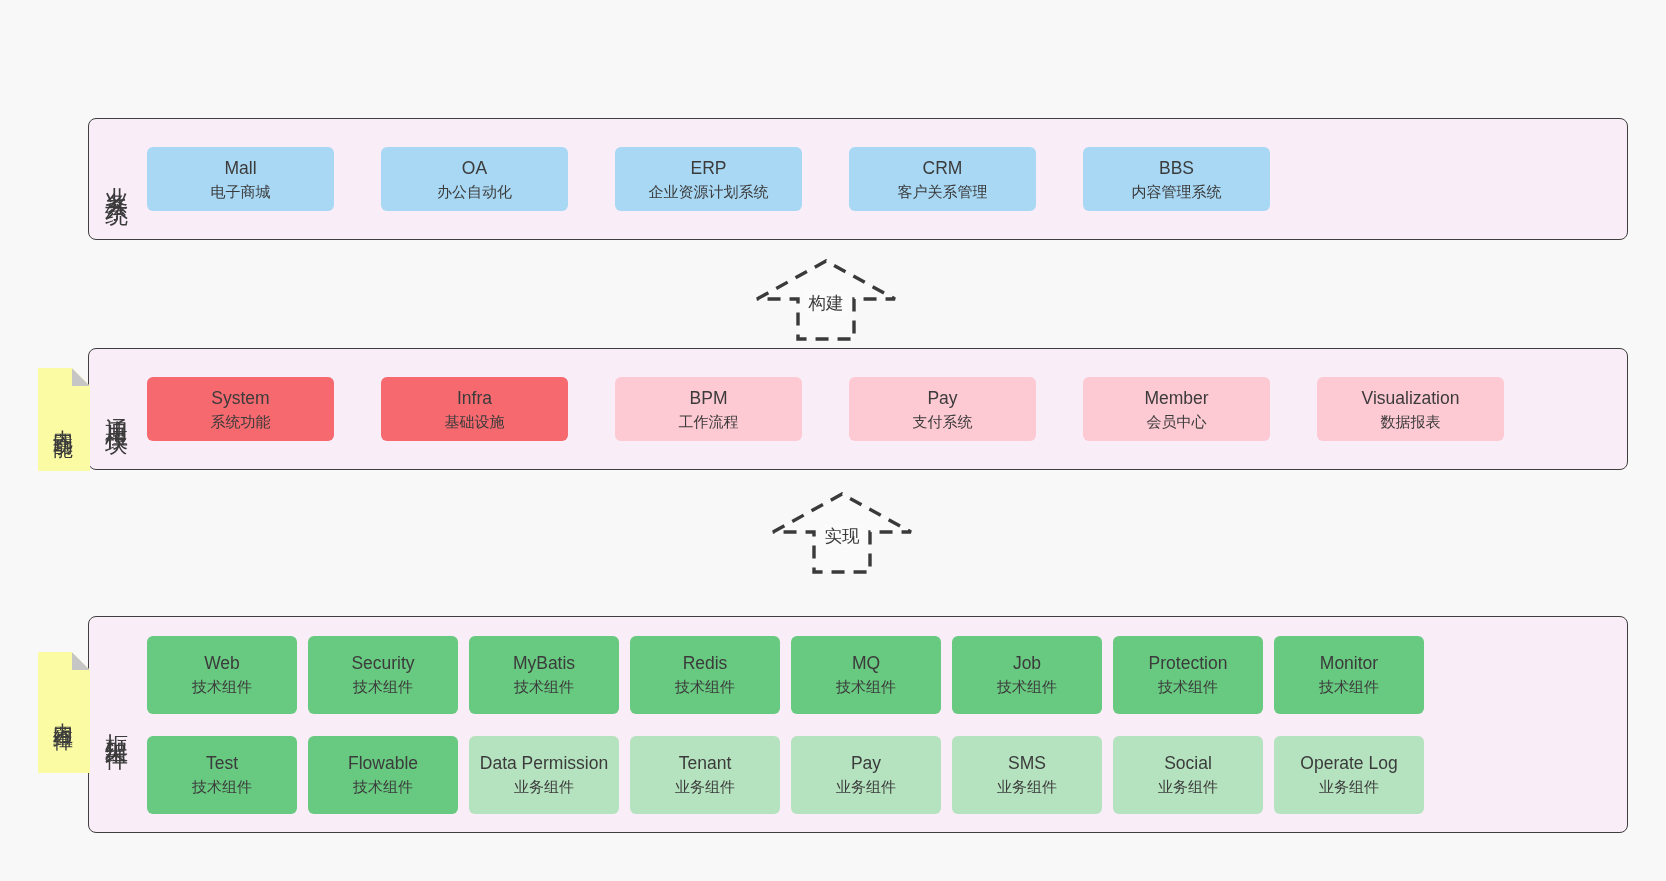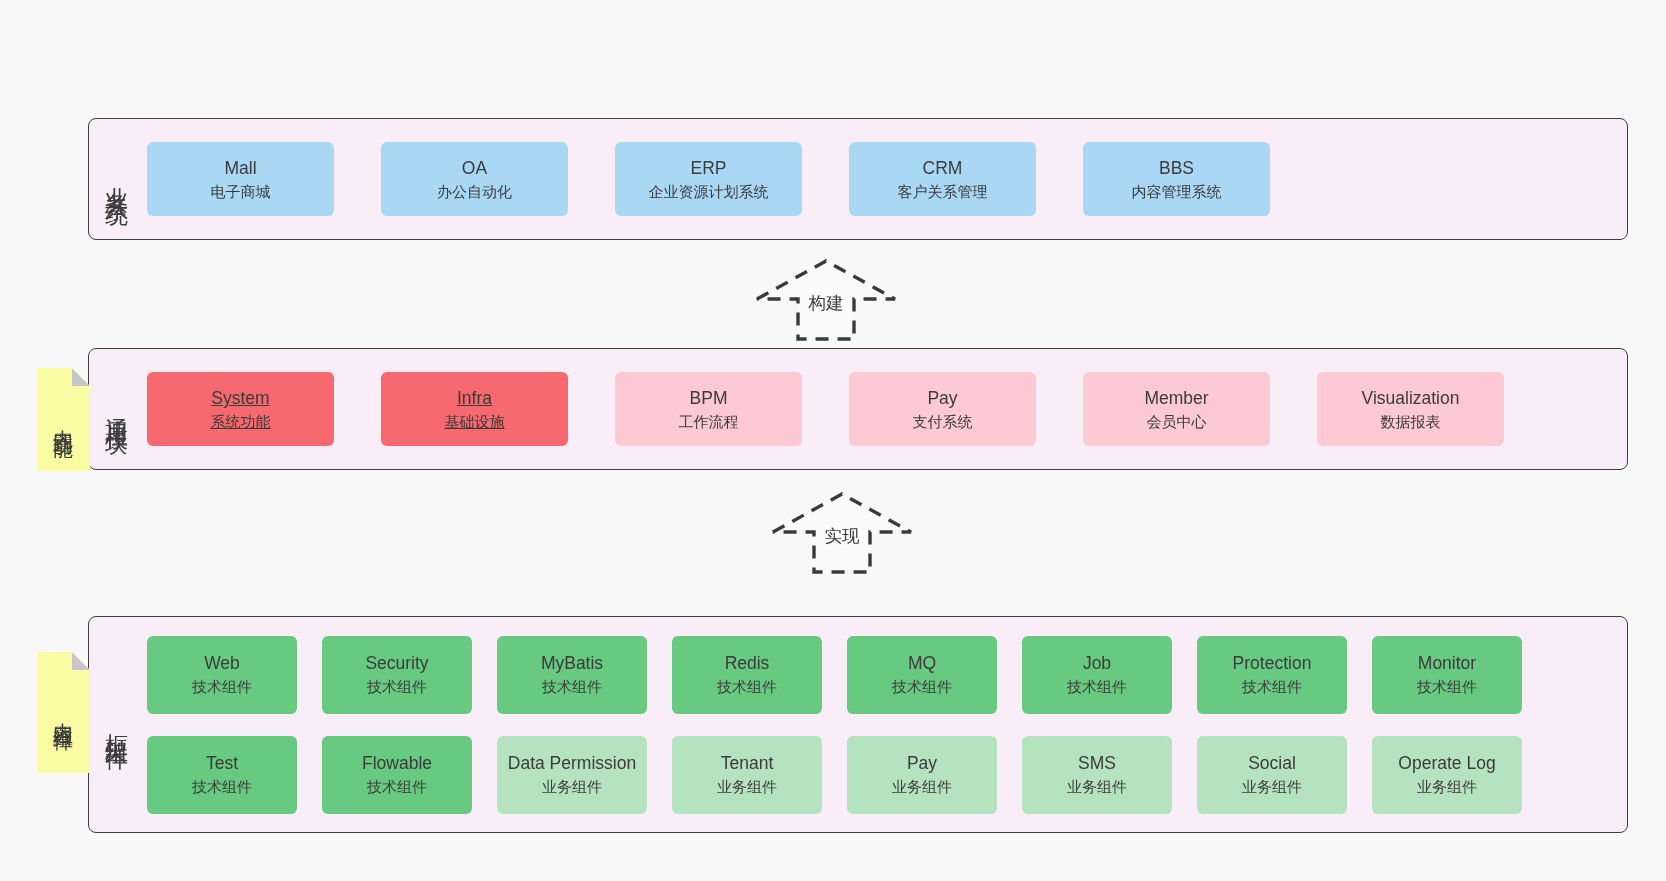--- a/index.html
+++ b/index.html
@@ -34,39 +34,39 @@
     font-size:23px;
     letter-spacing:5px;
     color: var(--text, #3b3b3b);
     width:30px;
     text-align:center;
     flex:0 0 auto;
   }
 
   .boxes { display:flex; gap:47px; margin-left:14px; flex:0 0 auto; }
   .boxes-col { display:flex; flex-direction:column; gap:22px; margin-left:14px; }
-  .boxes-col .boxes { margin-left:0; gap:25px; }
+  .boxes-col .boxes { margin-left:0; gap:11px; }
 
   .box {
     display:flex; flex-direction:column;
     align-items:center; justify-content:center;
     text-align:center;
     border-radius:6px;
     line-height:1.42;
     font-size:17px;
     padding:4px 6px;
   }
-  .panel-top .box, .panel-mid .box { width:187px; height:74px; }
+  .panel-top .box, .panel-mid .box { width:187px; height:64px; }
   .panel-bottom .box { width:150px; height:78px; }
 
   .box-title { font-size:17.5px; }
   .box-sub   { font-size:15px; }
 
   .v-blue        { background: var(--blue, #a9d8f4); }
-  .v-red         { background: var(--red, #f5696f); text-decoration: underline; }
+  .v-red         { background: var(--red, #f5696f); }
   .v-pink        { background: var(--pink, #fdc9d3); }
   .v-green       { background: var(--green, #68c980); }
   .v-green-light { background: var(--green-light, #b5e2bf); text-align: right; }
 
   .note {
     position:absolute;
     left:38px;
     width:52px;
     background: var(--note-yellow, #fbfba4);
     clip-path: polygon(0 0, calc(100% - 18px) 0, 100% 18px, 100% 100%, 0 100%);

